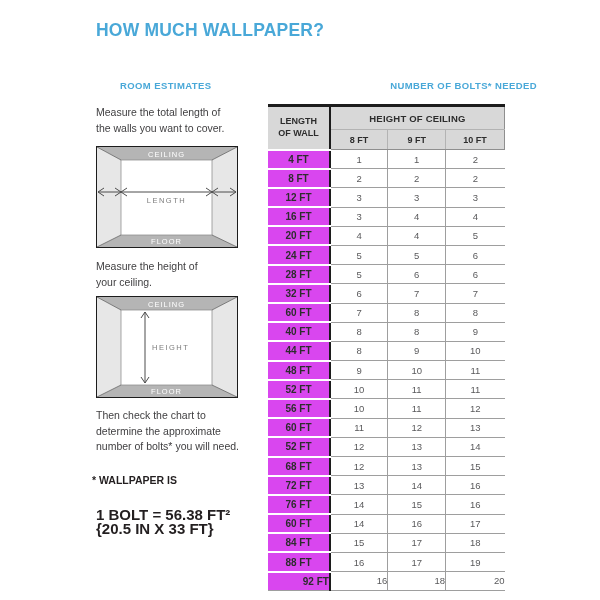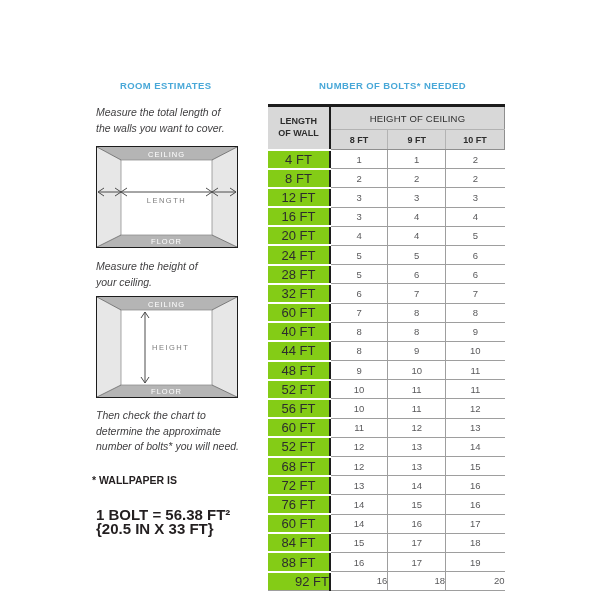--- a/index.html
+++ b/index.html
@@ -9,24 +9,24 @@
   }
   .title {
     position:absolute; left:96px; top:20px; margin:0;
     font-size:17.5px; font-weight:bold; color:#49a8d8; letter-spacing:0.2px;
   }
   .section-heading {
     position:absolute; margin:0; font-size:9.5px; font-weight:bold;
     color:#49a8d8; letter-spacing:0.4px;padding-left:24px;
   }
   .room-heading { left:96px; top:80px; }
-  .table-heading { left:250px; top:80px; width:237px; text-align:center; }
+  .table-heading { left:276px; top:80px; width:237px; text-align:right; }
   .para {
     position:absolute; left:96px; margin:0; font-size:10.5px; line-height:15.5px;
-    color:#414042; white-space:pre-line;font-style:italic;
+    color:#414042; white-space:pre-line;
   }
   .step1 { top:105px; }
   .step2 { top:259px; }
   .step3 { top:408px; }
   .footnote {
     position:absolute; left:92px; top:473px; font-size:10.5px; font-weight:bold;
     color:#231f20; line-height:14px;
   }
   .footnote .indent { padding-left:7px; }
   .boltinfo {
@@ -54,47 +54,48 @@
   .bolts-table {
     position:absolute; left:268px; top:104px; width:237px;
     border-collapse:collapse; border-top:3px solid #1c1c1c;
   }
   .bolts-table td { padding:0; text-align:center; vertical-align:middle; }
   .corner-cell {
     background:#d8d8d8; font-size:9px; font-weight:bold; color:#2d2d2d;
     white-space:pre-line; line-height:11.5px; border-bottom:2px solid #ffffff;
   }
   .ceiling-header {
-    background:#d8d8d8; font-size:9.5px; font-weight:normal; color:#2d2d2d;
+    background:#d8d8d8; font-size:9.5px; font-weight:bold; color:#2d2d2d;
     height:22px; border-left:2.5px solid #1c1c1c;
     border-bottom:1px solid #b3b3b3; border-right:1px solid #8f8f8f;
     letter-spacing:0.2px;
   }
   .sub-header {
     background:#d8d8d8; font-size:9px; font-weight:bold; color:#2d2d2d;
     height:19px; border-bottom:1.5px solid #8f8f8f; border-left:1px solid #b3b3b3;
   }
   .sub-header.first-sub { border-left:2.5px solid #1c1c1c; }
   .sub-header.last-sub  { border-right:1px solid #8f8f8f; }
   .wall-cell {
-    background:#84cc16; font-size:13px; font-weight:normal; color:#2d2d2d;
+    background:#d946ef; font-size:10px; font-weight:bold; color:#2d2d2d;
     height:17.2px; border-bottom:2px solid #ffffff;
   }
   .val-cell {
     font-size:9.5px; color:#59595b; height:17.2px;
     border-bottom:1px solid #9e9e9e; border-left:1px solid #9e9e9e;
   }
   .val-cell.first-val { border-left:2.5px solid #1c1c1c; }
   .bolts-table tbody tr:last-child td { border-bottom:1px solid #9e9e9e;text-align:right; }
 </style>
 </head>
 <body>
 
 <div class="page">
 
+  <h1 class="title">HOW MUCH WALLPAPER?</h1>
 
   <h2 class="section-heading room-heading">ROOM ESTIMATES</h2>
 
   <p class="para step1">Measure the total length of
 the walls you want to cover.</p>
 
   <svg class="room-svg first" viewBox="0 0 142 102">
     <g>
       <rect class="room-outer" x="0.8" y="0.8" width="140.4" height="100.4"></rect>
       <polygon class="room-dark" points="1,1 141,1 116,14 25,14"></polygon>

